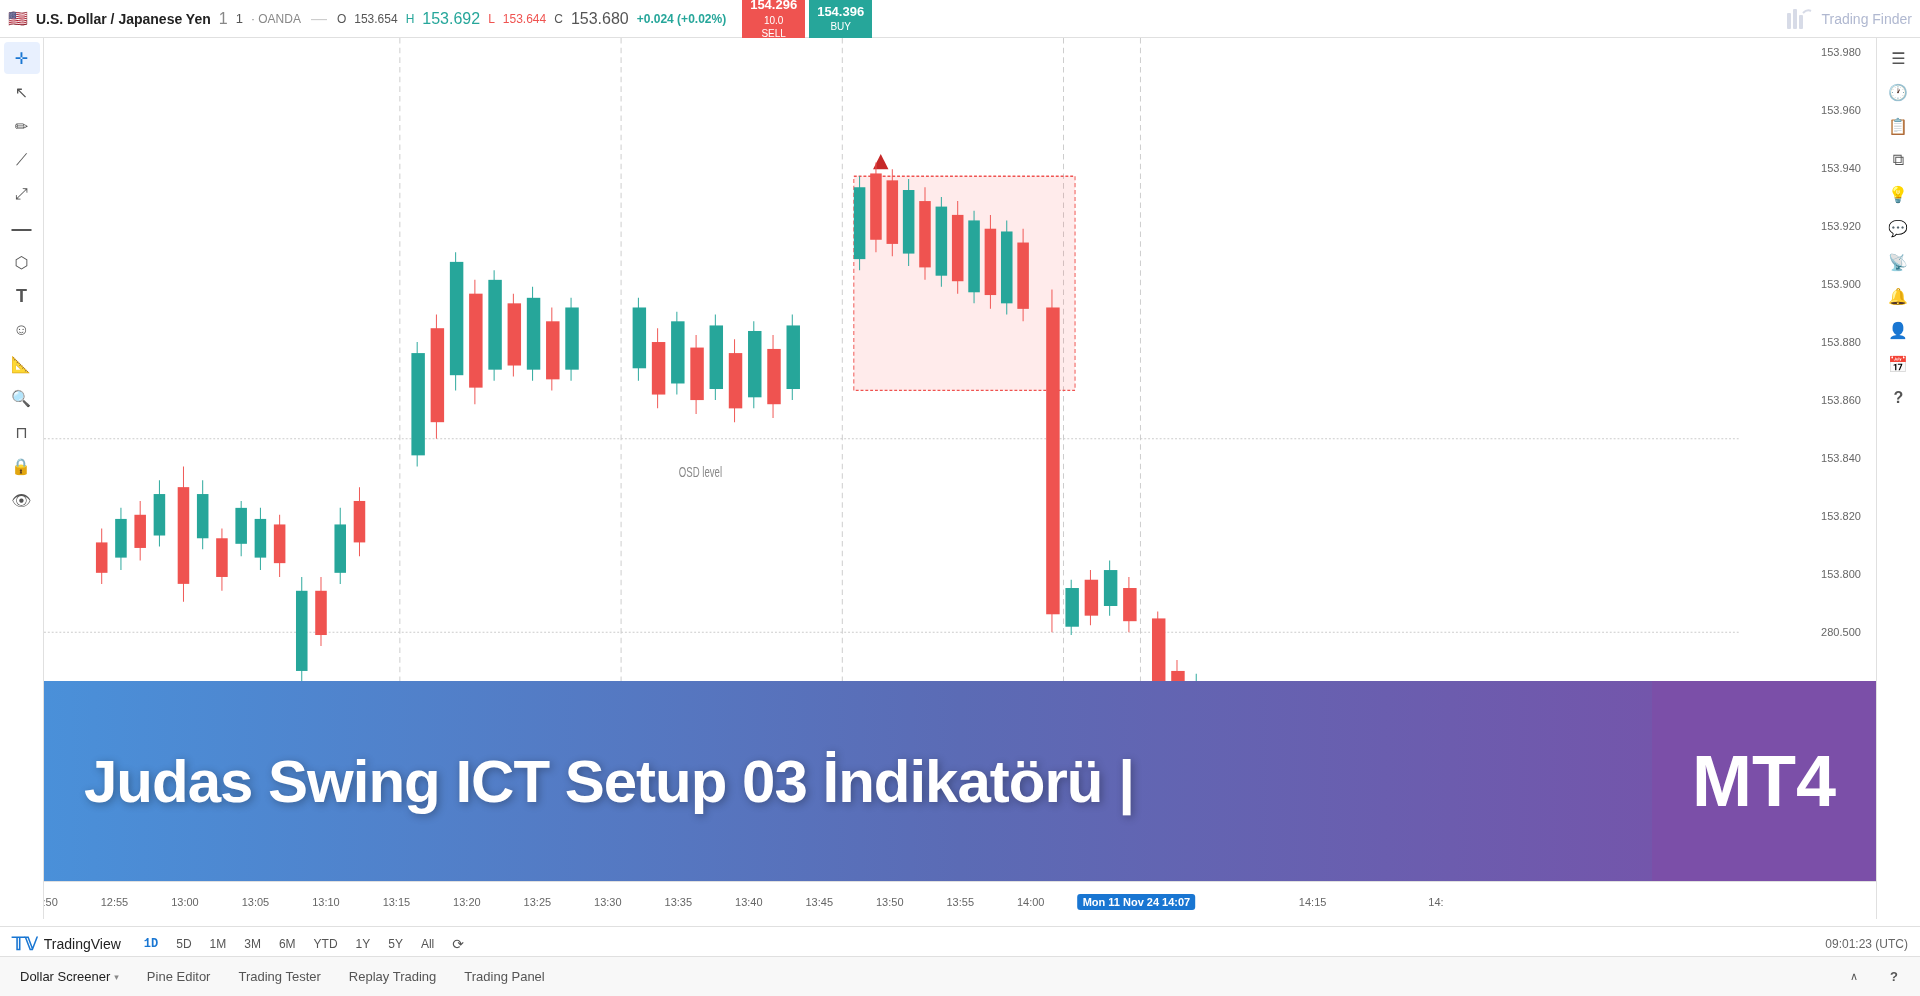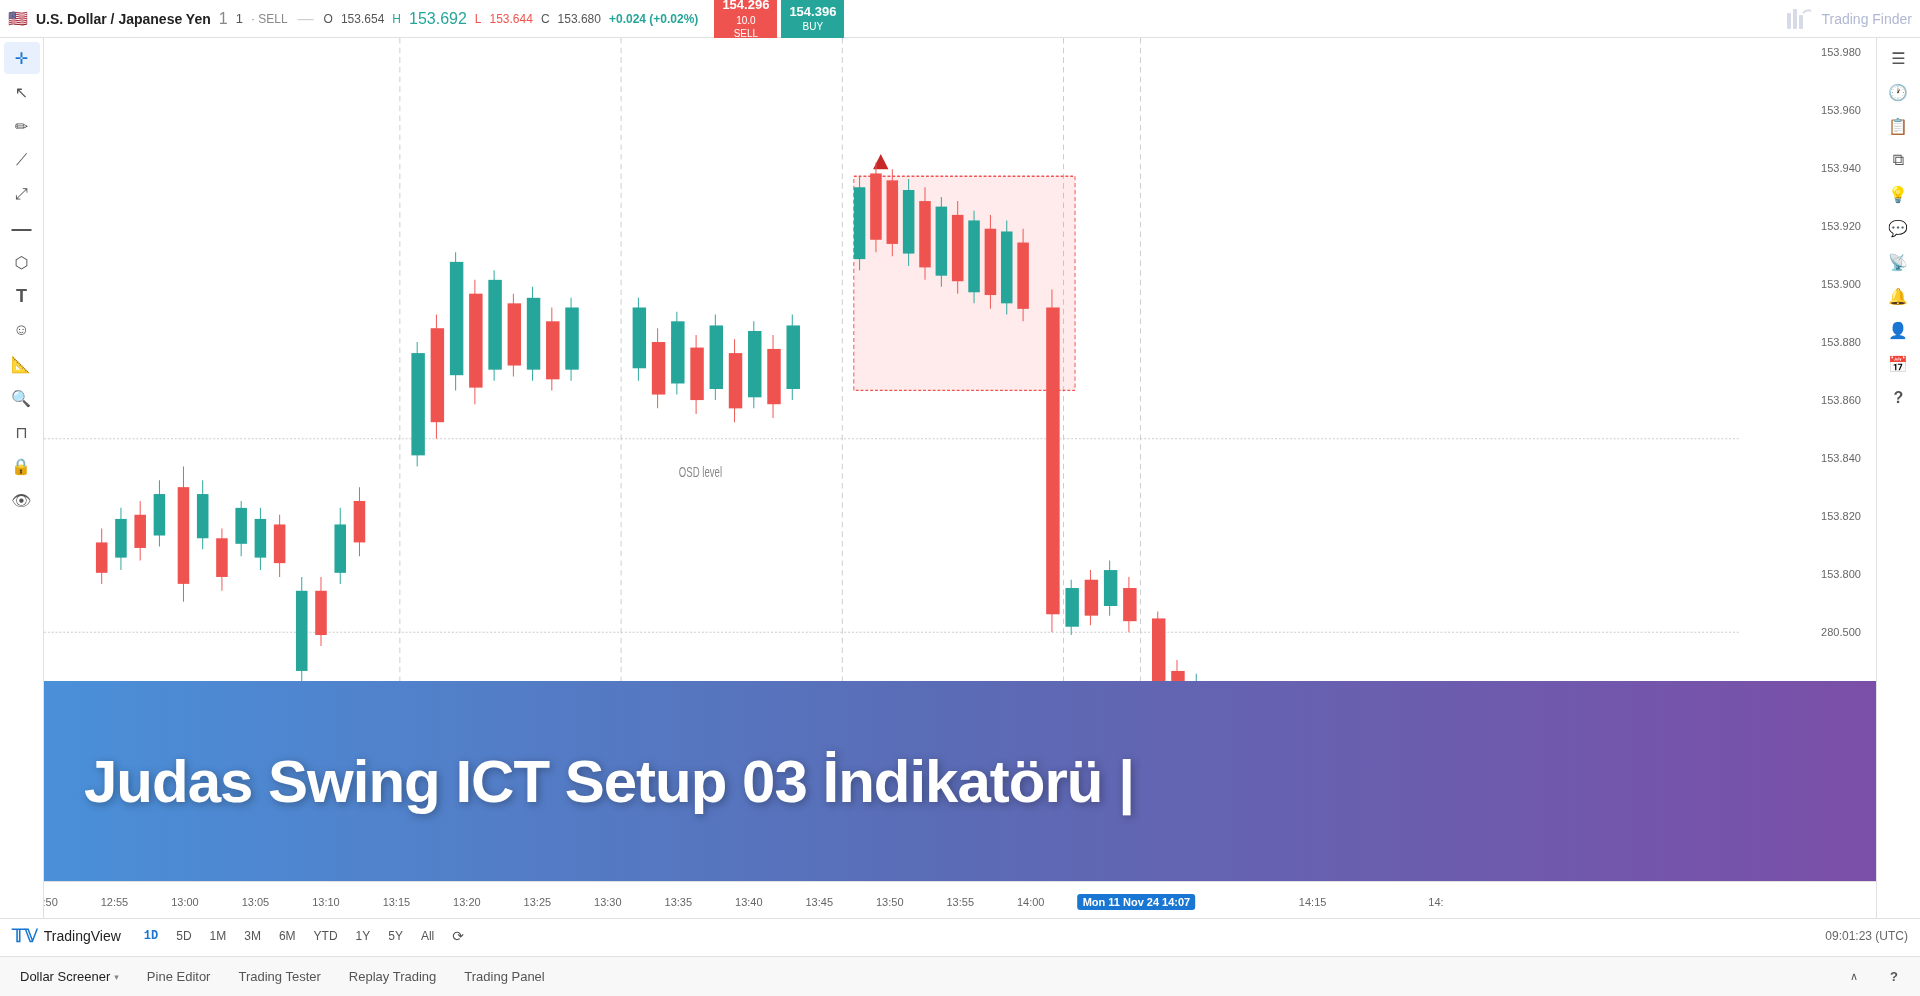--- a/index.html
+++ b/index.html
@@ -99,21 +99,21 @@
       position: absolute; left: 0; right: 70px; height: 100%;
       display: flex; align-items: center;
     }
     .time-label { position: absolute; transform: translateX(-50%); white-space: nowrap; }
     .time-label.current-time {
       background: #1976d2; color: #fff; padding: 2px 5px; border-radius: 3px; font-weight: 600;
     }
 
     
     .bottom-controls {
-      position: absolute; left: 0; right: 0; bottom: 43px; height: 35px;
+      position: absolute; left: 0; right: 0; bottom: 35px; height: 35px;
       background: #fff; border-top: 1px solid #e0e0e0; display: flex; align-items: center;
       padding: 0 12px; gap: 4px; z-index: 10;
     }
     .period-btn {
       padding: 2px 7px; font-size: 12px; color: #555; cursor: pointer; border-radius: 3px;
       border: none; background: none; font-weight: 500;
     }
     .period-btn.active { color: #1976d2; font-weight: 700; font-family: Liberation Mono, monospace; }
     .time-display { margin-left: auto; font-size: 12px; color: #666; }
 
@@ -156,30 +156,30 @@
     .trade-size { font-size: 10px; display: block; }
   </style>
 </head>
 <body>
 
 <div class="top-bar">
   <span class="flag">🇺🇸</span>
   <span class="symbol-name">U.S. Dollar / Japanese Yen</span>
   <span class="interval-badge" style="color:#888">1</span>
   <span style="font-size:13px;color:#555">1</span>
-  <span style="color:#888;font-size:12px">· SELL</span>
+  <span style="color:#888;font-size:12px">· OANDA</span>
   <span class="sep">—</span>
   <span style="font-size:12px;color:#555">O</span>
   <span style="font-size:12px;color:#555">153.654</span>
   <span style="font-size:12px;color:#26a69a">H</span>
   <span style="font-size:16px;color:#26a69a">153.692</span>
   <span style="font-size:12px;color:#ef5350">L</span>
   <span style="font-size:12px;color:#ef5350">153.644</span>
   <span style="font-size:12px;color:#555">C</span>
-  <span style="font-size:12px;color:#555">153.680</span>
+  <span style="font-size:16px;color:#555">153.680</span>
   <span class="price-change-pos">+0.024 (+0.02%)</span>
 
   <div class="trade-btns">
     <button class="sell-btn">
       <span class="trade-price">154.296</span>
       <span class="trade-size">10.0</span>
       <span class="trade-size">SELL</span>
     </button>
     <button class="buy-btn">
       <span class="trade-price">154.396</span>
@@ -422,20 +422,23 @@
     <div class="price-label">280.500</div>
     <div class="price-label">153.760</div>
     <div class="price-label">153.740</div>
     <div class="price-label current" style="background:#1976d2;color:#fff;padding:1px 4px;border-radius:2px;font-weight:700">⊕ 153.725</div>
     <div class="price-label">153.640</div>
   </div>
 </div>
 
 <div class="overlay-banner">
   <span class="banner-text">Judas Swing ICT Setup 03 İndikatörü |</span>
+  <div class="banner-mt4">
+    <span style="font-size:72px;font-weight:900;color:#fff">MT4</span>
+  </div>
 </div>
 
 <div class="time-axis">
   <div class="time-labels">
     <span class="time-label" style="left:0%">12:50</span>
     <span class="time-label" style="left:4%">12:55</span>
     <span class="time-label" style="left:8%">13:00</span>
     <span class="time-label" style="left:12%">13:05</span>
     <span class="time-label" style="left:16%">13:10</span>
     <span class="time-label" style="left:20%">13:15</span>

